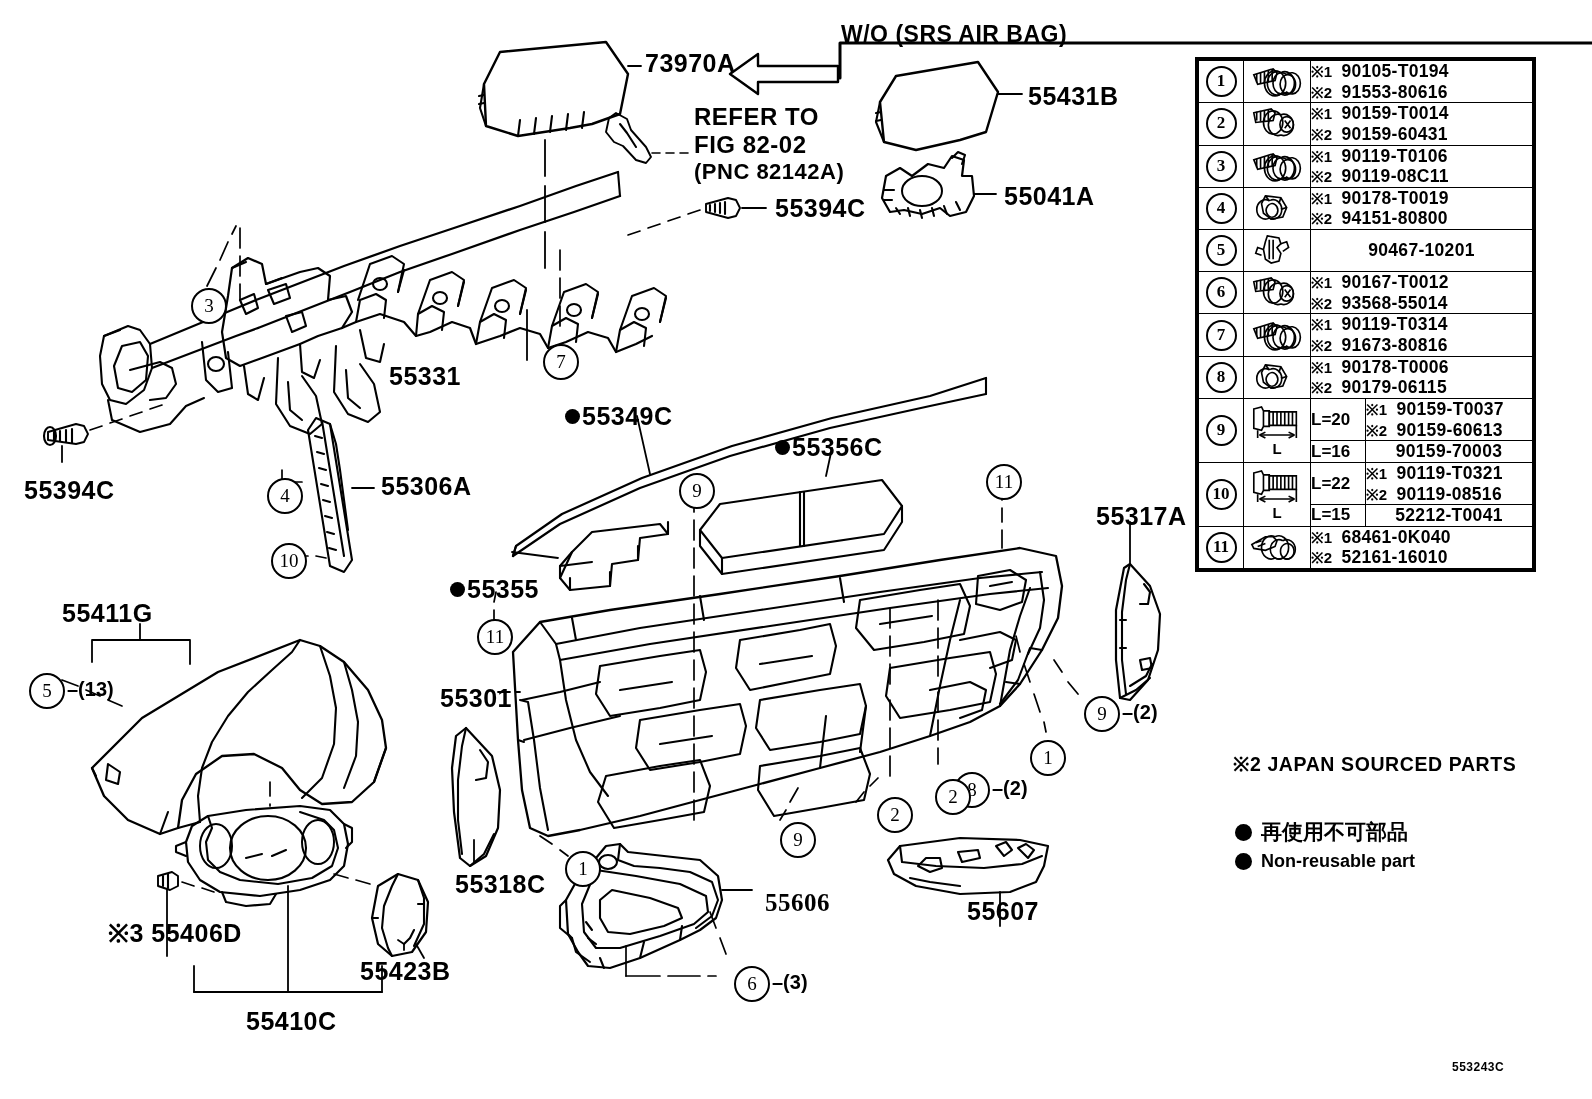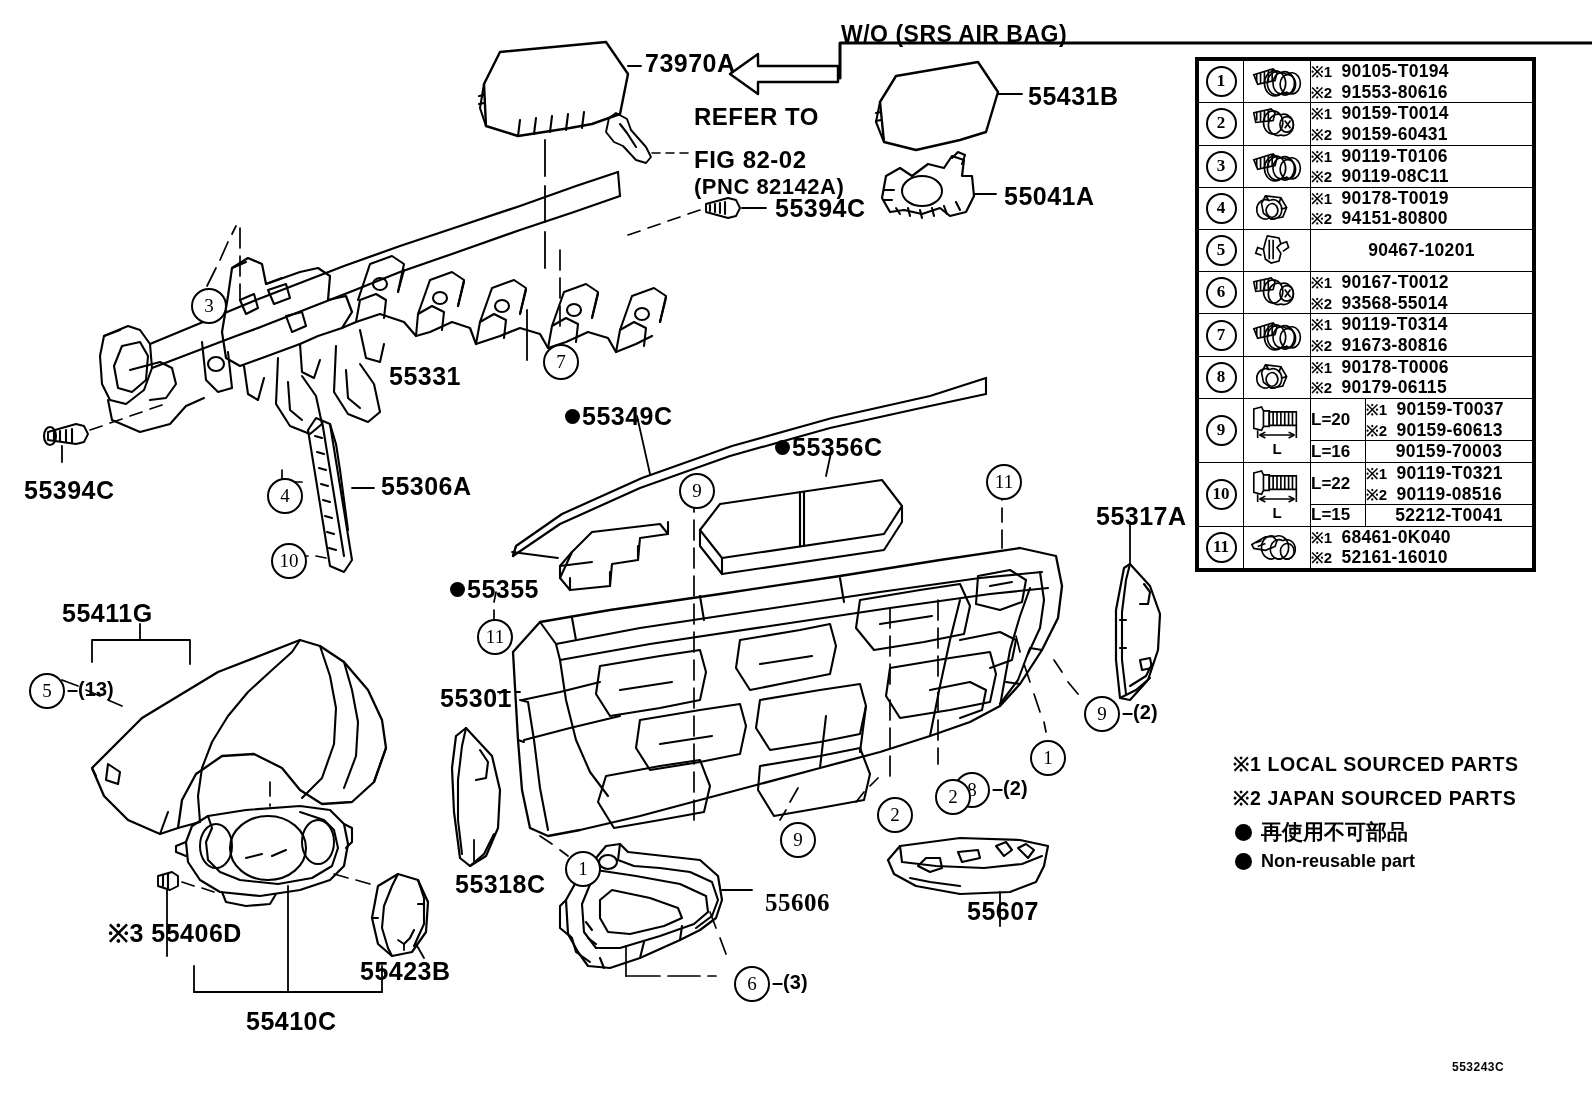--- a/index.html
+++ b/index.html
@@ -453,21 +453,21 @@
       <div class="cir" style="left: 734px; top: 966px;">
         <span>6</span>
       </div>
       <div class="qty" style="left: 772px; top: 971px;">–(3)</div>
     </div>
 
   <div class="lbl" style="left:841px;top:22px;font-size:23px;">W/O (SRS  AIR BAG)</div>
 
   <div style="position:absolute;left:694px;top:104px;">
     <div class="lbl" style="position:static;font-size:24px;">REFER TO</div>
-    <div class="lbl" style="position:static;font-size:24px;margin-top:18px;">FIG 82-02</div>
+    <div class="lbl" style="position:static;font-size:24px;margin-top:3px;">FIG 82-02</div>
     <div class="lbl" style="position:static;font-size:22px;margin-top:3px;">(PNC 82142A)</div>
   </div>
 
   <div id="legend">
     <table id="legend-table">
         <tbody id="legend-body">
           <tr>
             <td class="num" rowspan="1"><span class="circnum">1</span></td>
             <td class="pic" rowspan="1"><svg viewBox="0 0 60 38" width="58" height="37">
                 <g fill="none" stroke="#000" stroke-width="1.7">
@@ -688,21 +688,20 @@
                 <span class="pn" style="display: block;"><span class="mk">※1&nbsp;&nbsp;</span><span>68461-0K040</span></span>
                 <span class="pn" style="display: block;"><span class="mk">※2&nbsp;&nbsp;</span><span>52161-16010</span></span>
               </div>
             </td>
           </tr>
         </tbody>
       </table>
   </div>
 
   <div id="legend-notes">
-    <div class="nl">※1  LOCAL  SOURCED  PARTS</div>
     <div class="nl">※2  JAPAN  SOURCED  PARTS</div>
   </div>
 
   <div id="reuse">
     <div class="rl jp">
       <span class="bdot"></span>
       <span>再使用不可部品</span>
     </div>
     <div class="rl en">
       <span class="bdot"></span>

